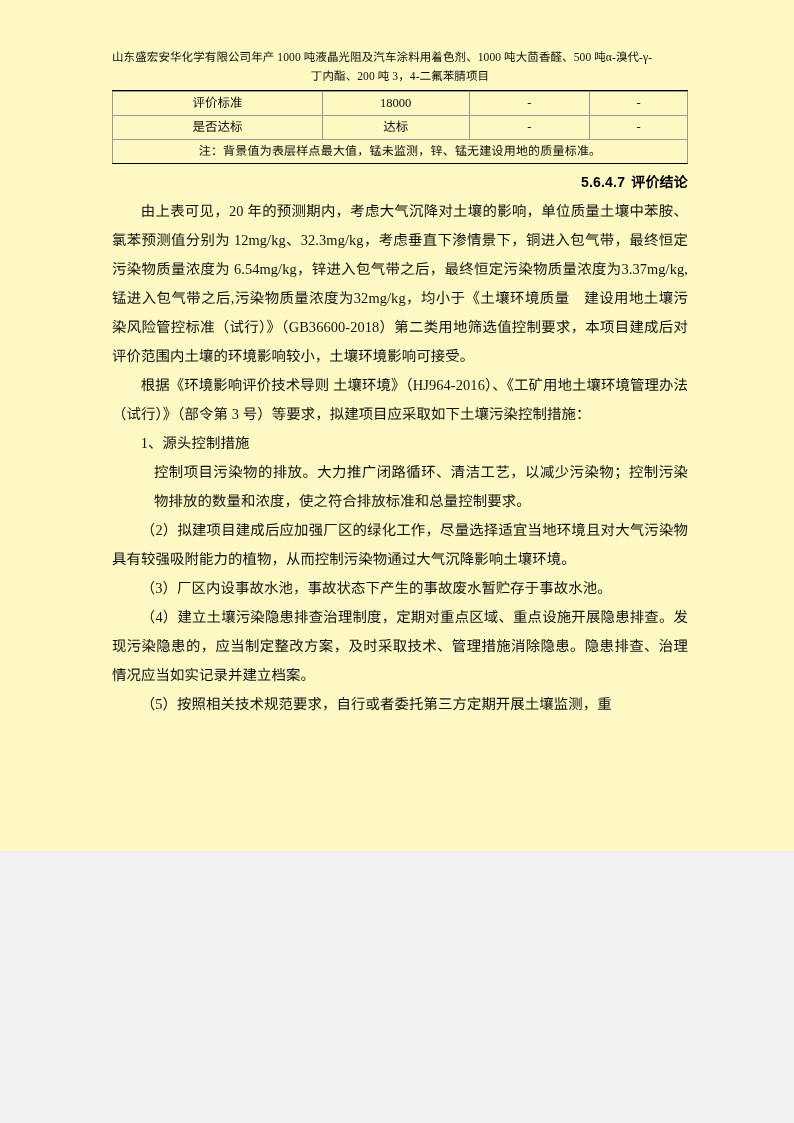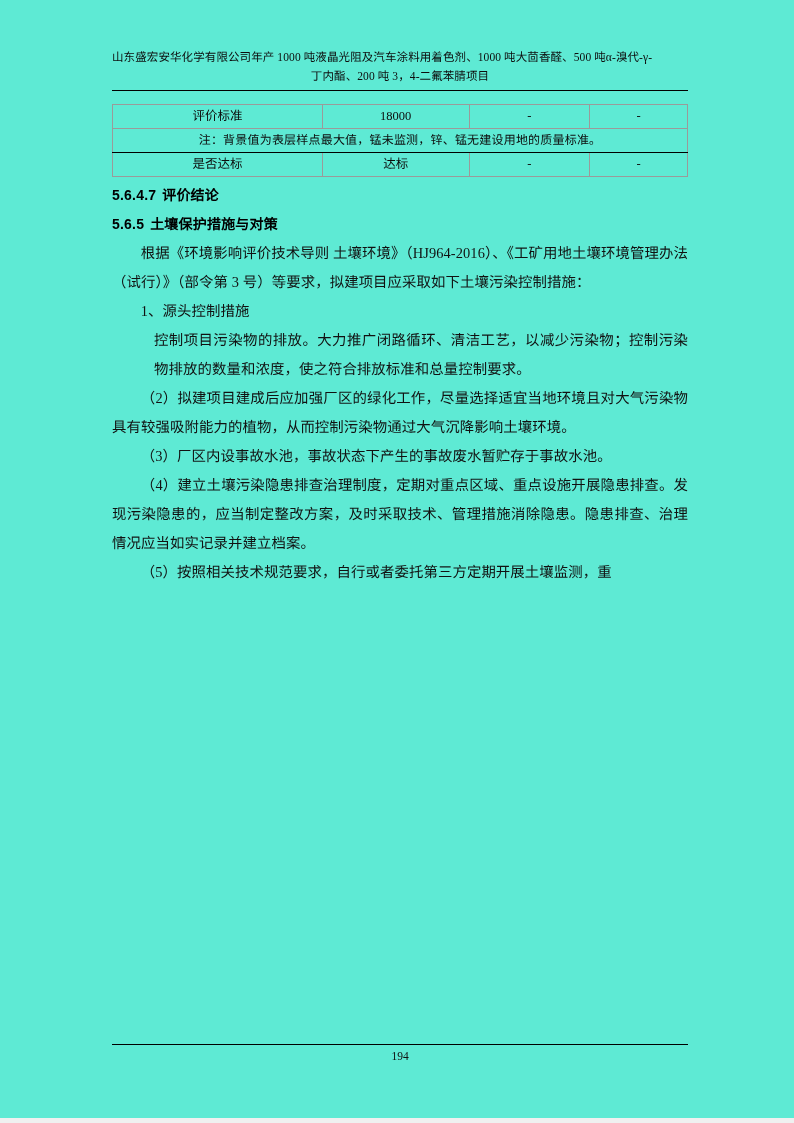--- a/index.html
+++ b/index.html
@@ -7,23 +7,23 @@
     margin: 0;
     padding: 0;
     background: #f0f0f0;
   }
   body {
     font-family: "Liberation Serif", "DejaVu Serif", serif;
   }
   .page {
     position: relative;
     width: 794px;
-    height: 1118px;
+    height: 851px;
     margin: 0 auto;
-    background: #5eead4;
+    background: #fef9c3;
     box-sizing: border-box;
     overflow: hidden;
   }
   .page-inner {
     position: absolute;
     left: 112px;
     top: 48px;
     width: 576px;
   }
 
@@ -47,21 +47,21 @@
     border-top: 1.6px solid #000;
     margin: 1px 0 0 0;
   }
 
   
   table.data-table {
     width: 100%;
     border-collapse: collapse;
     font-size: 12.5px;
     color: #0d0d0d;
-    margin-top: 13px;
+    margin-top: 0;
   }
   table.data-table td {
     border: 0.9px solid #9a9a9a;
     text-align: center;
     padding: 2px 2px 3px 2px;
     line-height: 17px;
     height: 18px;
   }
   table.data-table td.c1 { width: 36.5%; }
   table.data-table td.c2 { width: 25.5%; }
@@ -78,20 +78,21 @@
 
   
   h3.sec-heading {
     font-family: "Liberation Sans", "DejaVu Sans", sans-serif;
     font-size: 14px;
     font-weight: bold;
     color: #000;
     margin: 7px 0 4px 0;
     line-height: 22px;
     letter-spacing: 0.2px;
+    text-align: right;
   }
   h3.sec-heading .sec-num { margin-right: 6px; }
 
   
   p.body-para {
     font-size: 14.4px;
     line-height: 29px;
     color: #111;
     margin: 0;
     text-align: justify;
@@ -135,38 +136,36 @@
 
     <table class="data-table">
       <tbody>
         <tr>
           <td class="c1">评价标准</td>
           <td class="c2">18000</td>
           <td class="c3">-</td>
           <td class="c4">-</td>
         </tr>
         <tr>
-          <td class="note-cell" colspan="4">注：背景值为表层样点最大值，锰未监测，锌、锰无建设用地的质量标准。</td>
-        </tr>
-        <tr>
           <td class="c1">是否达标</td>
           <td class="c2">达标</td>
           <td class="c3">-</td>
           <td class="c4">-</td>
+        </tr>
+        <tr>
+          <td class="note-cell" colspan="4">注：背景值为表层样点最大值，锰未监测，锌、锰无建设用地的质量标准。</td>
         </tr>
       </tbody>
     </table>
 
     <h3 class="sec-heading">
       <span class="sec-num">5.6.4.7</span><span>评价结论</span>
     </h3>
+    <p class="body-para indent-2">由上表可见，20 年的预测期内，考虑大气沉降对土壤的影响，单位质量土壤中苯胺、氯苯预测值分别为 12mg/kg、32.3mg/kg，考虑垂直下渗情景下，铜进入包气带，最终恒定污染物质量浓度为 6.54mg/kg，锌进入包气带之后，最终恒定污染物质量浓度为3.37mg/kg,锰进入包气带之后,污染物质量浓度为32mg/kg，均小于《土壤环境质量　建设用地土壤污染风险管控标准（试行）》（GB36600-2018）第二类用地筛选值控制要求，本项目建成后对评价范围内土壤的环境影响较小，土壤环境影响可接受。</p>
 
-    <h3 class="sec-heading">
-      <span class="sec-num">5.6.5</span><span>土壤保护措施与对策</span>
-    </h3>
 
     <p class="body-para indent-2">根据《环境影响评价技术导则 土壤环境》（HJ964-2016）、《工矿用地土壤环境管理办法（试行）》（部令第 3 号）等要求，拟建项目应采取如下土壤污染控制措施：</p>
     <p class="body-para indent-2">1、源头控制措施</p>
     <p class="body-para flow">控制项目污染物的排放。大力推广闭路循环、清洁工艺，以减少污染物；控制污染物排放的数量和浓度，使之符合排放标准和总量控制要求。</p>
     <p class="body-para indent-2">（2）拟建项目建成后应加强厂区的绿化工作，尽量选择适宜当地环境且对大气污染物具有较强吸附能力的植物，从而控制污染物通过大气沉降影响土壤环境。</p>
     <p class="body-para indent-2">（3）厂区内设事故水池，事故状态下产生的事故废水暂贮存于事故水池。</p>
     <p class="body-para indent-2">（4）建立土壤污染隐患排查治理制度，定期对重点区域、重点设施开展隐患排查。发现污染隐患的，应当制定整改方案，及时采取技术、管理措施消除隐患。隐患排查、治理情况应当如实记录并建立档案。</p>
     <p class="body-para indent-2">（5）按照相关技术规范要求，自行或者委托第三方定期开展土壤监测，重</p>
 
   </div>

